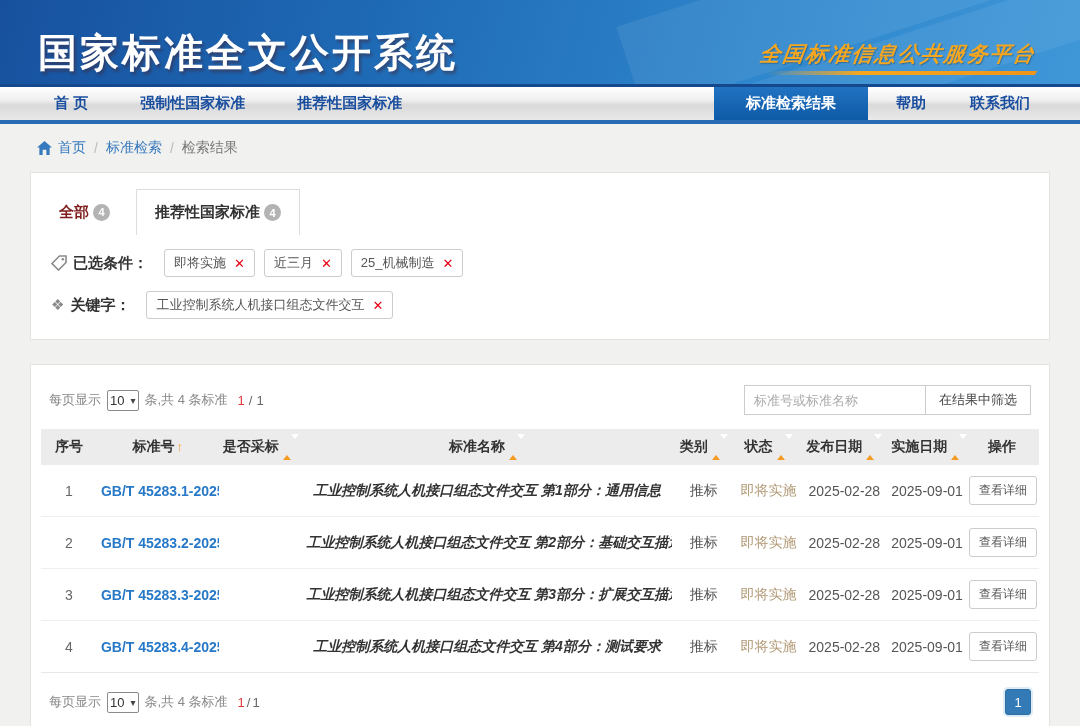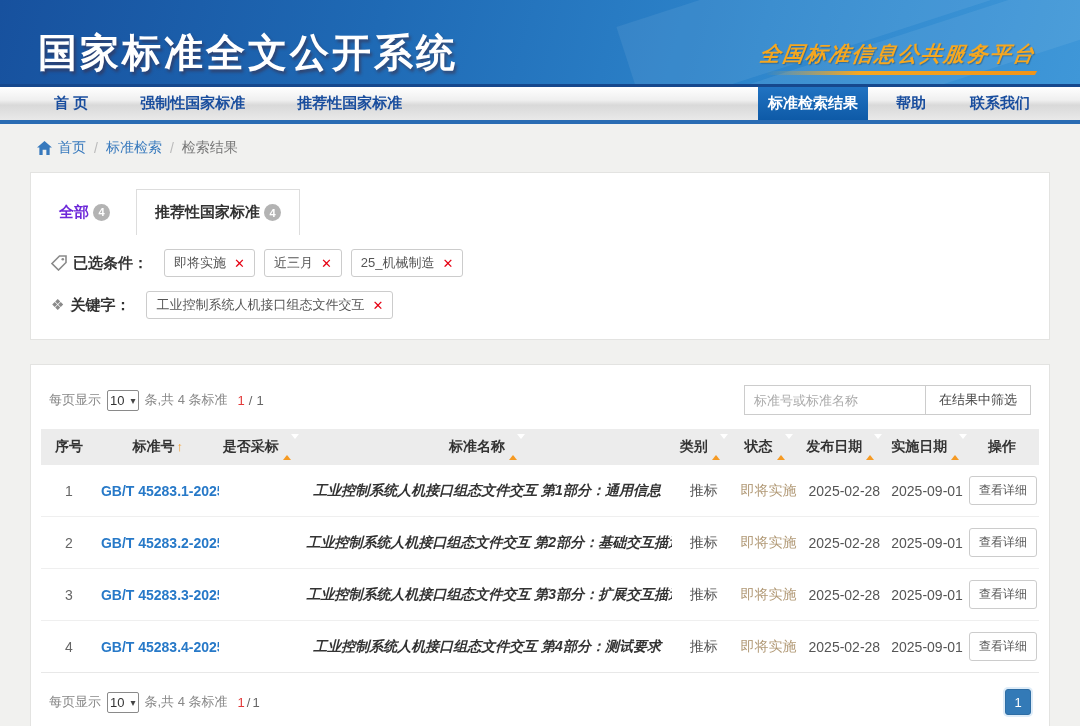--- a/index.html
+++ b/index.html
@@ -47,21 +47,21 @@
     padding:0 28px;
   }
   .nav-left, .nav-right { display:flex; align-items:center; height:100%; }
   .nav-item {
     font-size:15px; font-weight:bold; color:#1a4e9e;
     padding:0 26px; height:100%; display:flex; align-items:center; cursor:pointer;
   }
   .nav-item.small { padding:0 22px; }
   .nav-item.active {
     background:linear-gradient(#2173c2,#0e5aa7); color:#fff;
-    padding:0 10px; margin-right:6px;
+    padding:0 32px; margin-right:6px;
   }
 
   
   .breadcrumb {
     height:48px; display:flex; align-items:center; padding:0 37px;
     font-size:14px; color:#999;
   }
   .breadcrumb .home-icon { margin-right:6px; display:flex; align-items:center; }
   .crumb-link { color:#3779bd; cursor:pointer; }
   .crumb-sep { margin:0 8px; color:#bbb; }
@@ -70,21 +70,21 @@
   
   .panel { margin:0 30px; background:#fff; border:1px solid #e3e3e1; }
   .filter-panel { padding:16px 20px 20px; }
   .results-panel { margin-top:24px; padding:14px 10px 16px; }
 
   
   .tabs-row { display:flex; align-items:stretch; height:46px; margin-bottom:10px; }
   .tab-plain {
     display:flex; align-items:center; padding:0 12px 0 8px; cursor:pointer;
   }
-  .tab-plain .tab-label { color:#6d28d9; font-weight:bold; font-size:15px; }
+  .tab-plain .tab-label { color:#7f1d1d; font-weight:bold; font-size:15px; }
   .tab-active {
     display:flex; align-items:center; margin-left:14px; padding:0 18px;
     background:#fff; border:1px solid #ddd; border-bottom:none; cursor:pointer;
   }
   .tab-active .tab-label { color:#333; font-weight:bold; font-size:15px; }
   .count-badge {
     display:inline-flex; align-items:center; justify-content:center;
     width:17px; height:17px; border-radius:50%; background:#b3b3b3;
     color:#fff; font-size:11px; margin-left:4px; font-weight:bold;
   }

